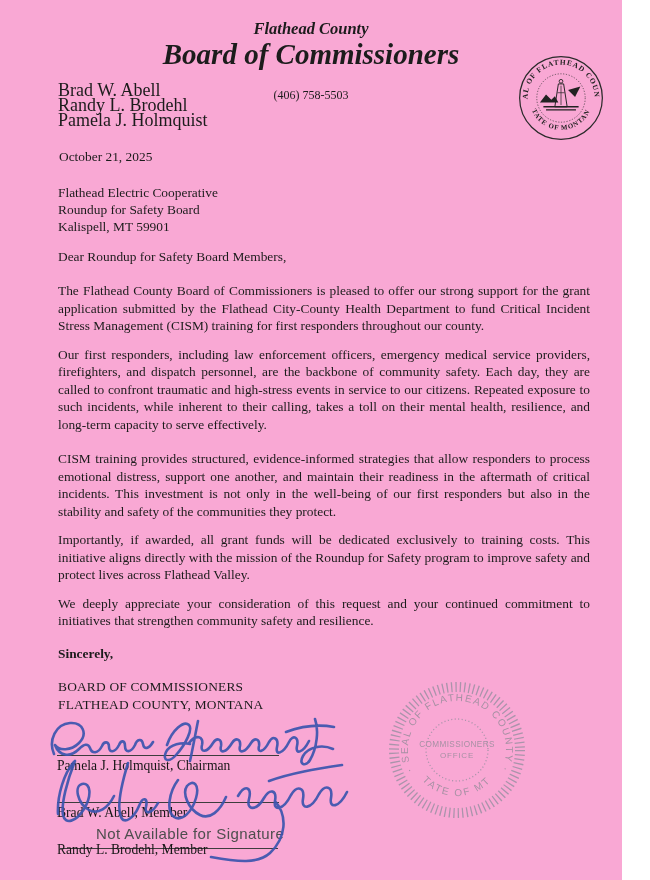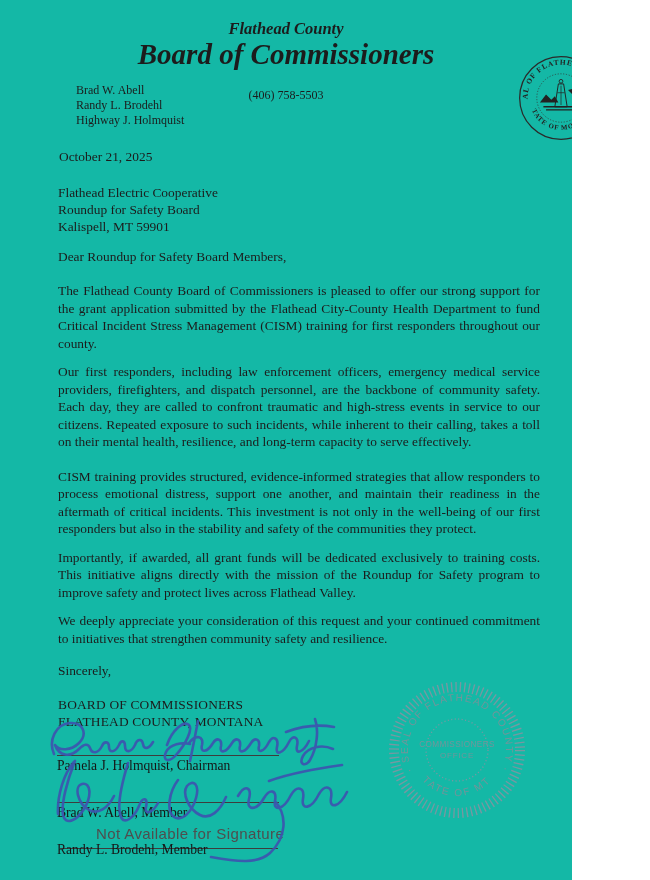--- a/index.html
+++ b/index.html
@@ -1,35 +1,35 @@
 <!DOCTYPE html>
 <html><head>
 <meta charset="utf-8">
 <style>
   html,body{margin:0;padding:0;background:#ffffff;}
   .page{
-    position:relative;width:572px;height:880px;background:#14b8a6;
+    position:relative;width:622px;height:880px;background:#f9a8d4;
     font-family:"Liberation Serif", serif;color:#1c1c1c;overflow:hidden;
   }
   
   .letterhead{position:relative;height:132px;}
   .lh-center{text-align:center;padding-top:20px;}
   .lh-county{font-size:16.5px;font-weight:bold;font-style:italic;line-height:1.15;}
   .lh-title{font-size:29px;font-weight:bold;font-style:italic;line-height:1.08;}
   .lh-phone{font-size:12px;margin-top:18px;}
-  .commissioners{position:absolute;left:76px;top:83px;font-size:12px;line-height:15.2px;}
+  .commissioners{position:absolute;left:58px;top:83px;font-size:18px;line-height:15.2px;}
   .county-seal{position:absolute;left:517px;top:54px;}
   
   .content{margin:16px 32px 0 58px;font-size:13.4px;}
   .date{margin:16px 0 0 1px;line-height:17.5px;}
   .recipient{margin-top:18px;line-height:17px;}
   .salutation{margin:13px 0 0 0;line-height:17.5px;}
   .para{margin:11px 0 0 0;line-height:17.5px;text-align:justify;}
   .para.gap{margin-top:17px;}
-  .closing{margin:15px 0 0 0;line-height:17.5px;}
+  .closing{margin:15px 0 0 0;line-height:17.5px;font-weight:bold;}
   .signoff{margin-top:16px;line-height:17.5px;letter-spacing:.2px;}
   p{margin:0;}
   
   .sig-area{position:absolute;left:0;top:728px;width:650px;height:152px;}
   .sig-rule{position:absolute;height:0;border-top:1.6px solid #3d3d3d;}
   .rule1{left:57px;top:27px;width:222px;}
   .rule2{left:57px;top:74px;width:222px;}
   .rule3{left:60px;top:120px;width:218px;}
   .sig-label{position:absolute;left:57px;font-size:13.6px;color:#161616;}
   .lab1{top:30px;}
@@ -55,21 +55,21 @@
 
   <header class="letterhead">
     <div class="lh-center">
       <div class="lh-county">Flathead County</div>
       <div class="lh-title">Board of Commissioners</div>
       <div class="lh-phone">(406) 758-5503</div>
     </div>
     <div class="commissioners">
       <div>Brad W. Abell</div>
       <div>Randy L. Brodehl</div>
-      <div>Highway J. Holmquist</div>
+      <div>Pamela J. Holmquist</div>
     </div>
     <svg class="county-seal" width="88" height="88" viewBox="0 0 100 100">
       <defs>
         <path id="sealTopArc" d="M 12,50 A 38,38 0 0 1 88,50"></path>
         <path id="sealBotArc" d="M 16,62 A 36,36 0 0 0 84,62"></path>
       </defs>
       <circle cx="50" cy="50" r="47" fill="none" stroke="#2a2a2a" stroke-width="1.4"></circle>
       <text class="seal-text" font-size="8.4" letter-spacing="1.1">
         <textPath href="#sealTopArc" startOffset="50%" text-anchor="middle">SEAL OF FLATHEAD COUNTY</textPath>
       </text>

